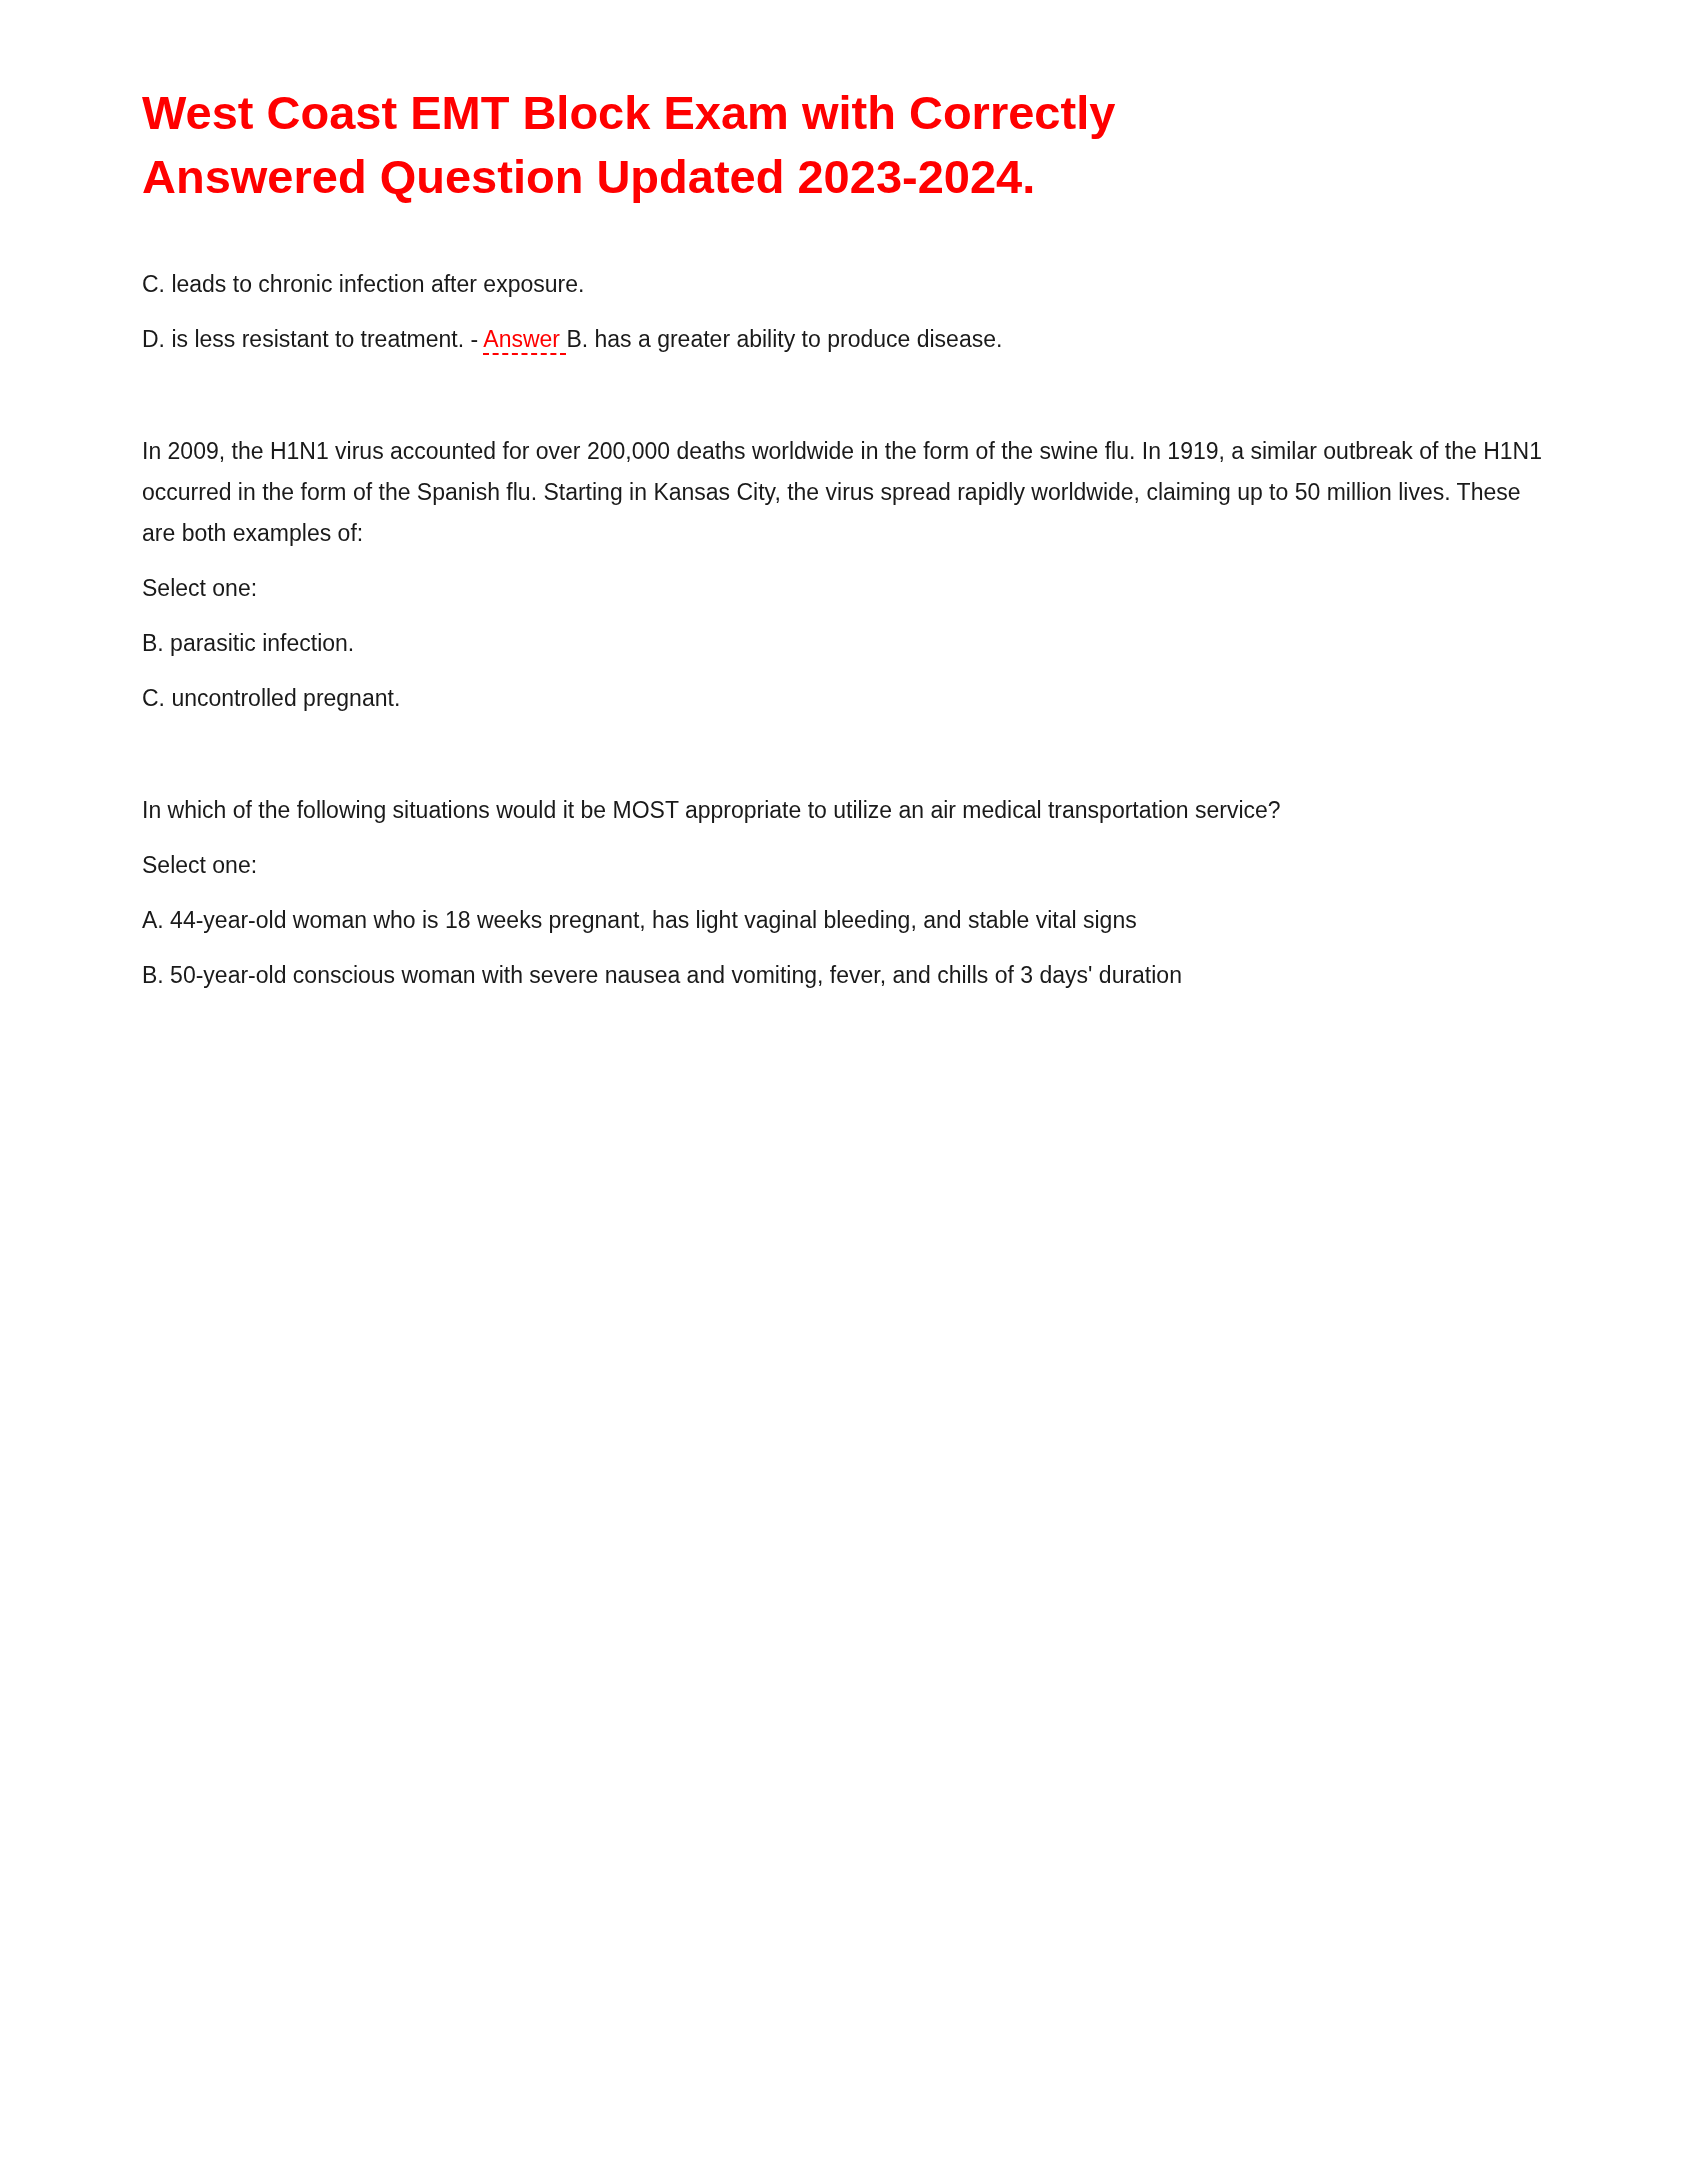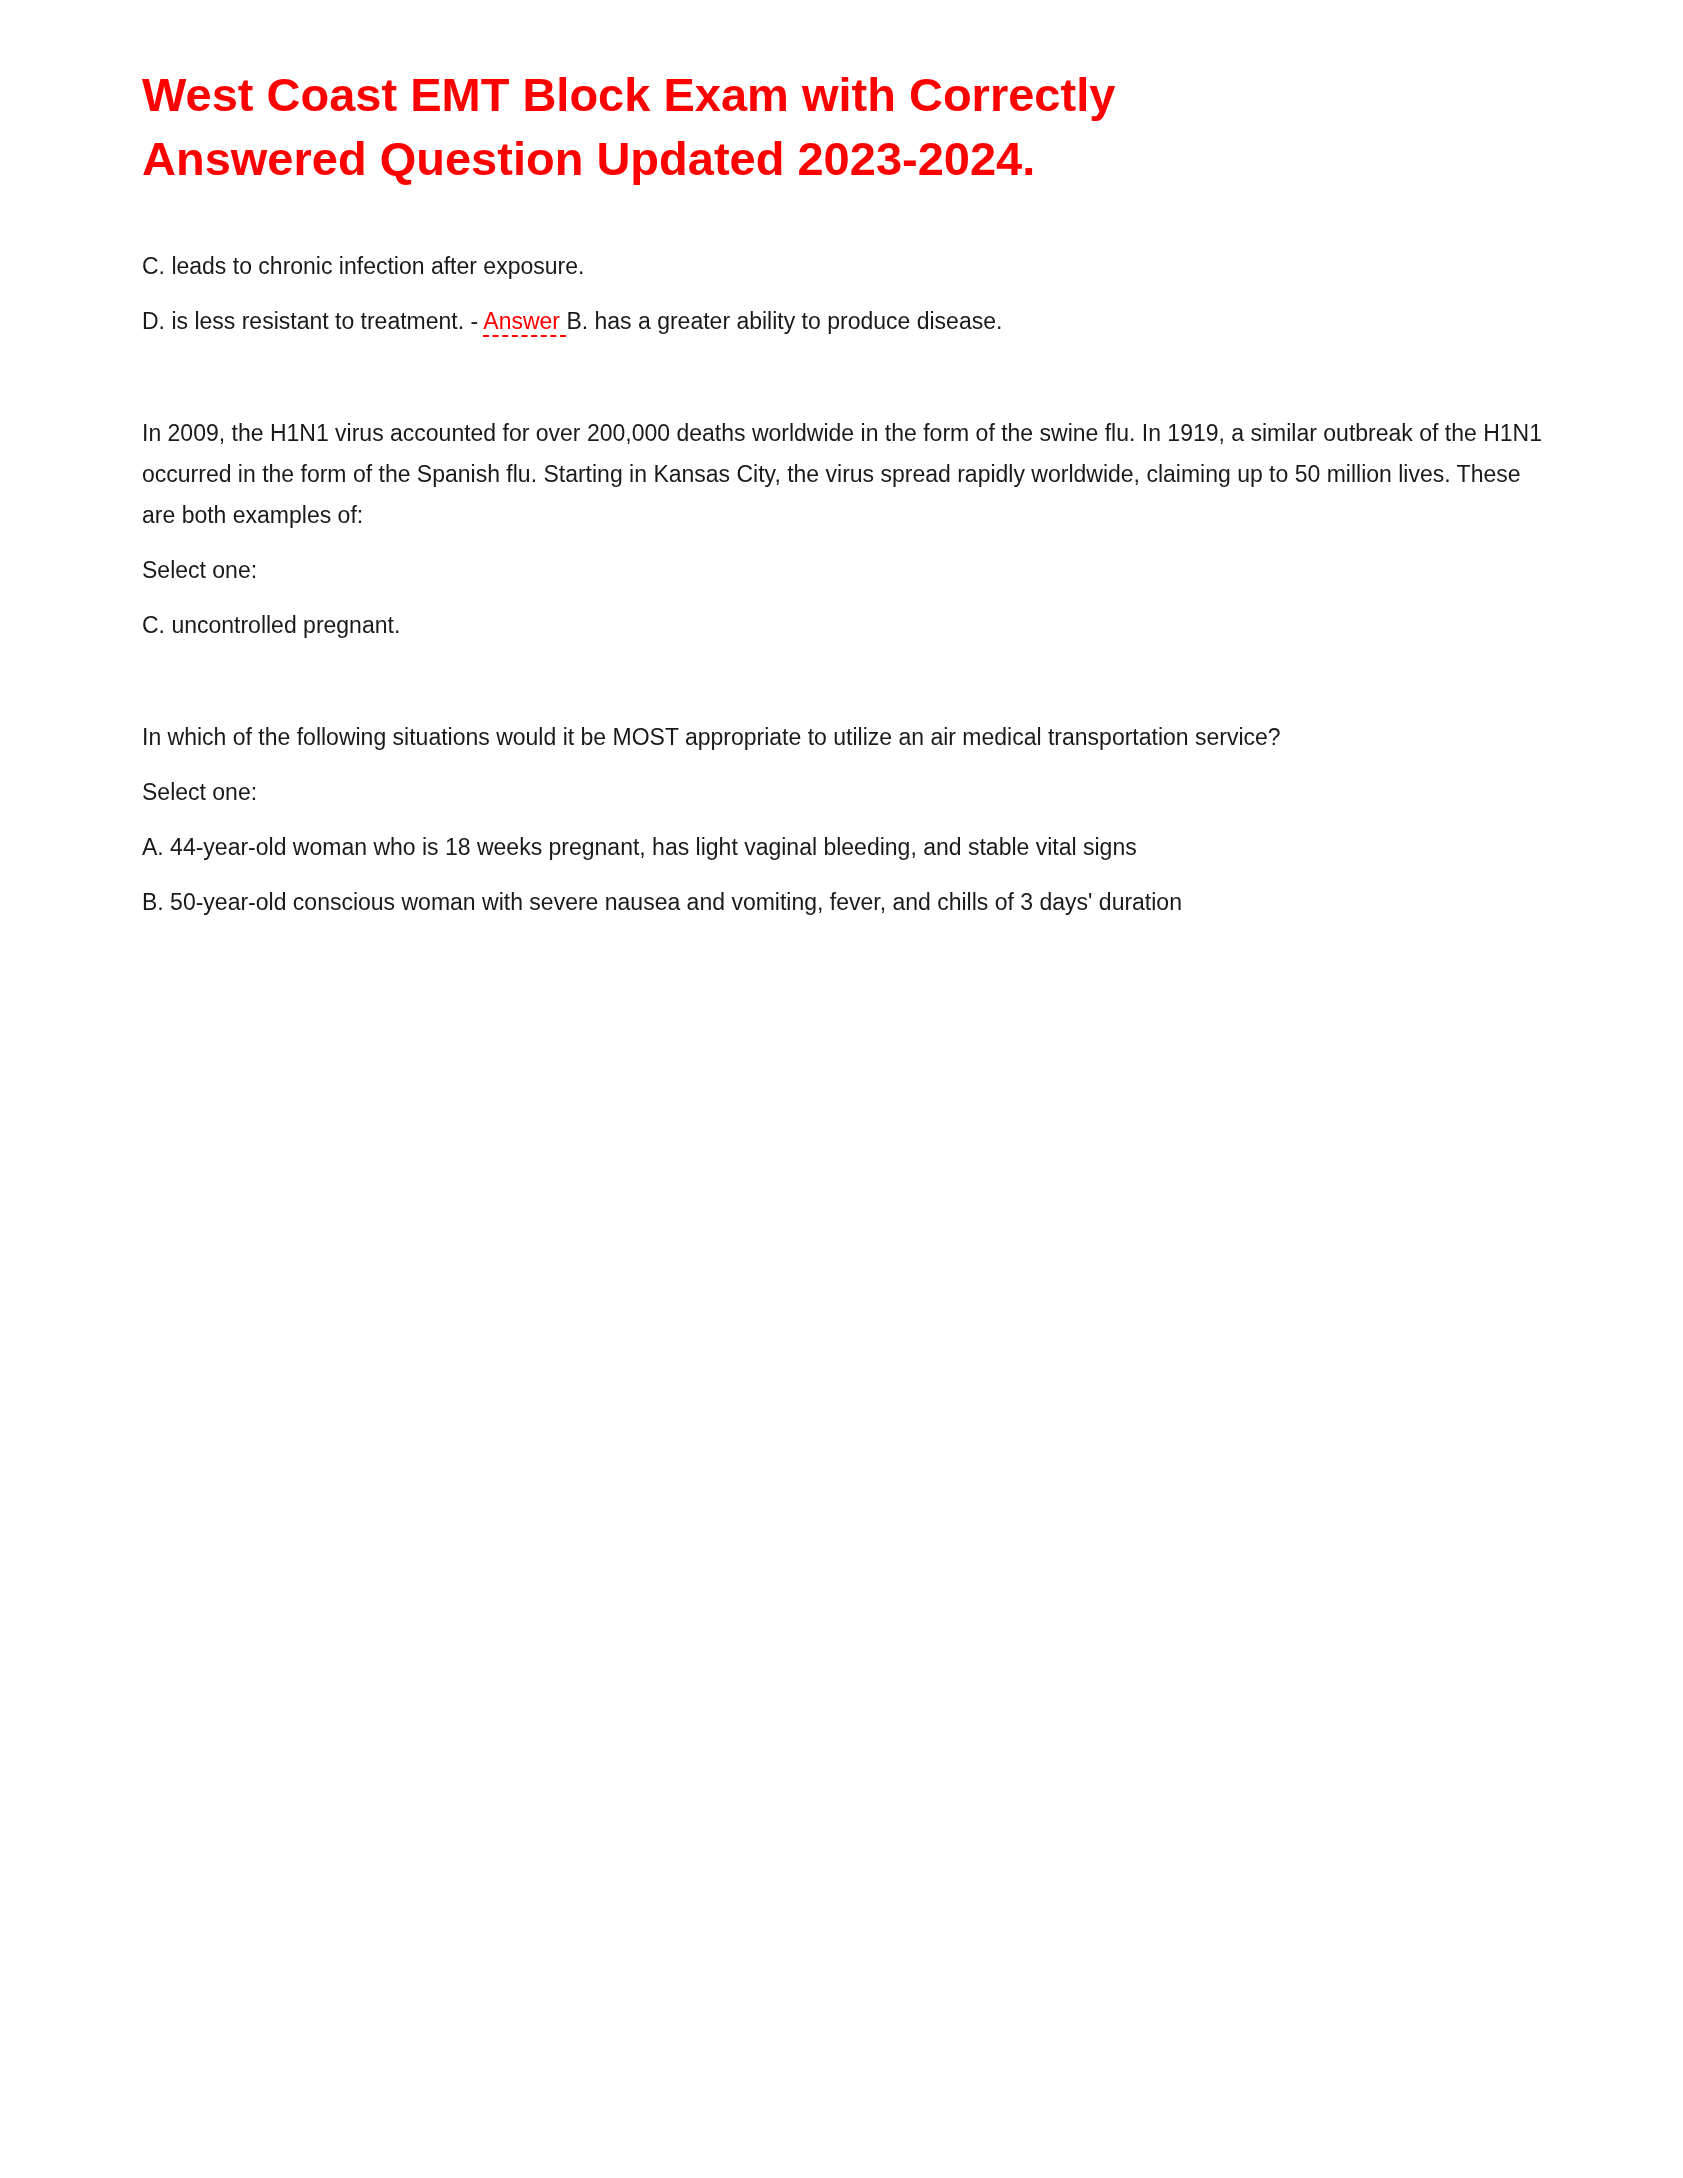--- a/index.html
+++ b/index.html
@@ -11,21 +11,21 @@
     width: 1683px;
     height: 2178px;
     overflow: hidden;
     font-family: "Liberation Sans", sans-serif;
     color: #1a1a1a;
   }
   .page {
     box-sizing: border-box;
     width: 1683px;
     height: 2178px;
-    padding: 43px 129px 0 142px;
+    padding: 61px 129px 0 142px;
   }
   .doc-title {
     width: 1000px;
     margin: 20px 0 55px 0;
     font-size: 47px;
     line-height: 64px;
     font-weight: 700;
     color: #ff0000;
     letter-spacing: 0;
   }
@@ -64,20 +64,21 @@
 
   <p class="body-text"><span>D. is less resistant to treatment. - </span><span class="answer-word">Answer </span><span>B. has a greater ability to produce disease.</span></p>
 
   <div class="spacer-large"></div>
 
   <p class="body-text"><span>In 2009, the H1N1 virus accounted for over 200,000 deaths worldwide in the form of the swine flu. In 1919, a similar outbreak of the H1N1 occurred in the form of the Spanish flu. Starting in Kansas City, the virus spread rapidly worldwide, claiming up to 50 million lives. These are both examples of:</span></p>
 
   <p class="body-text"><span>Select one:</span></p>
 
 
+  <p class="body-text"><span>B. parasitic infection.</span></p>
 
   <p class="body-text"><span>C. uncontrolled pregnant.</span></p>
 
 
   <div class="spacer-large"></div>
 
   <p class="body-text"><span>In which of the following situations would it be MOST appropriate to utilize an air medical transportation service?</span></p>
 
   <p class="body-text"><span>Select one:</span></p>
 

